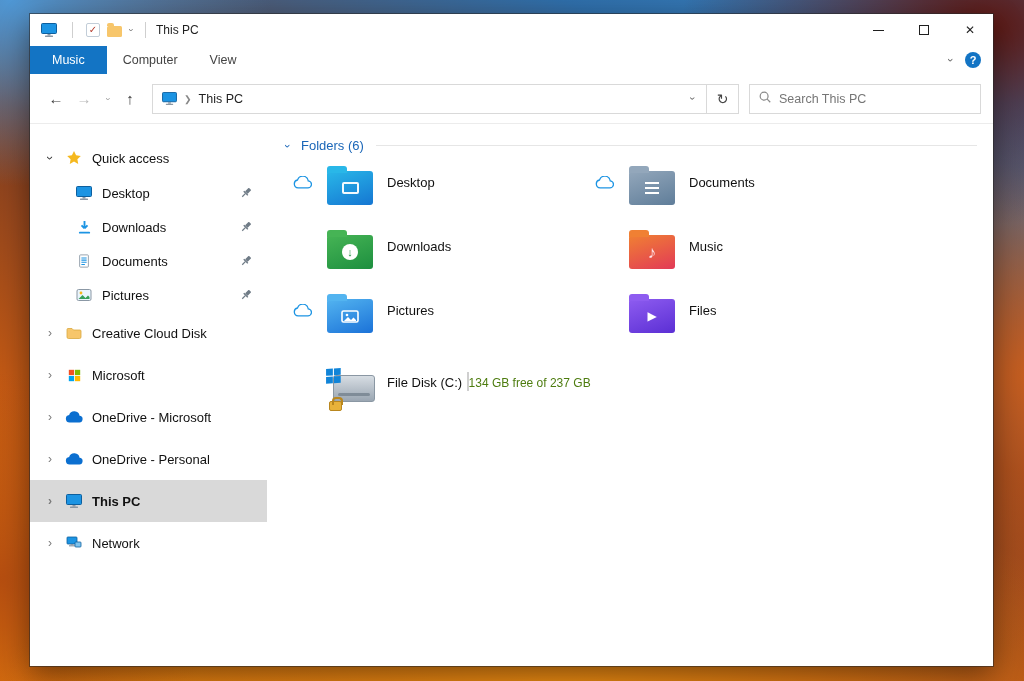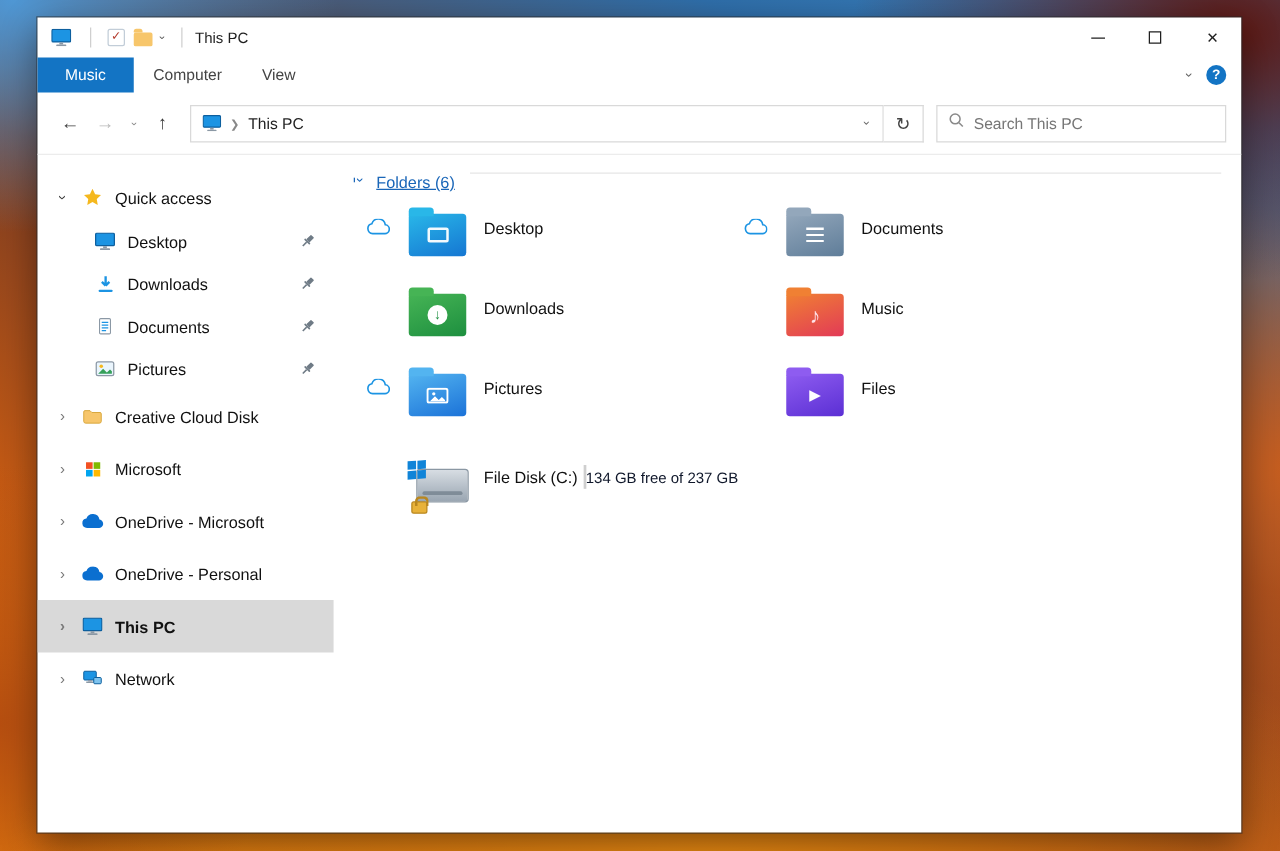--- a/index.html
+++ b/index.html
@@ -75,21 +75,21 @@
   .side-item.child { padding-left: 44px; }
   .side-item.selected { background: #d9d9d9; font-weight: bold; }
   .chev { width: 16px; font-size: 12px; color: #7a7a7a; text-align: center; flex: 0 0 auto; }
   .chev.down { transform: rotate(90deg); color: #333; }
   .side-icon { width: 20px; height: 17px; margin: 0 8px 0 6px; display: flex; align-items: center; justify-content: center; flex: 0 0 auto; }
   .side-item.child .side-icon { margin-left: 0; }
   .pin { margin-left: auto; margin-right: 14px; width: 14px; height: 14px; }
 
   
   .content { flex: 1; padding: 14px 16px 0 14px; position: relative; overflow: hidden; }
-  .group-header { display: flex; align-items: flex-start; font-size: 13px; color: #1a66b8; text-decoration: underline; }
+  .group-header { display: flex; align-items: center; font-size: 13px; color: #1a66b8; }
   .group-header .g-chev { font-size: 11px; transform: rotate(90deg); display: inline-block; color: #1a66b8; width: 14px; text-align: center; }
   .group-header .g-label { margin-left: 6px; white-space: nowrap; }
   .group-header .g-line { flex: 1; height: 1px; background: #e6e6e6; margin-left: 12px; }
   .grid { display: grid; grid-template-columns: 302px 302px; margin-top: 10px; margin-left: 12px; }
   .tile { height: 64px; display: flex; align-items: flex-start; cursor: default; }
   .cloud-slot { width: 34px; padding-top: 12px; flex: 0 0 auto; }
   .tile-icon { width: 46px; height: 34px; border-radius: 3px; position: relative; margin-top: 8px;
                background: linear-gradient(160deg, var(--c1, #999), var(--c2, #666)); flex: 0 0 auto; }
   .tile-icon::before { content: ""; position: absolute; top: -5px; left: 0; width: 20px; height: 7px; border-radius: 3px 3px 0 0; background: var(--c1, #999); }
   .tile-glyph { position: absolute; inset: 0; display: flex; align-items: center; justify-content: center; color: #fff; }
@@ -107,21 +107,21 @@
   .hdd { position: absolute; right: 0; top: 4px; width: 42px; height: 27px; border-radius: 3px;
          background: linear-gradient(180deg, #d7dde3, #9aa6b2); border: 1px solid #8a97a3; }
   .hdd::after { content: ""; position: absolute; left: 4px; right: 4px; bottom: 5px; height: 3px; background: #7f8c98; border-radius: 2px; }
   .win-flag { position: absolute; left: -2px; top: -4px; }
   .padlock { position: absolute; left: 2px; bottom: -2px; width: 13px; height: 10px; background: #e8b23a; border: 1px solid #b9871f; border-radius: 2px; }
   .padlock::before { content: ""; position: absolute; top: -5px; left: 2px; width: 7px; height: 6px; border: 2px solid #b9871f; border-bottom: none; border-radius: 4px 4px 0 0; }
   .drive-info { margin-left: 12px; padding-top: 2px; }
   .drive-name { font-size: 13px; color: #111; }
   .drive-bar { width: 196px; height: 13px; background: #e6e6e6; border: 1px solid #cfcfcf; margin-top: 4px; }
   .drive-fill { height: 100%; background: #26a0da; width: 0; }
-  .drive-free { font-size: 12px; color: #0f172a; margin-top: 4px; }
+  .drive-free { font-size: 12px; color: #4d7c0f; margin-top: 4px; }
 
   
   .statusbar { height: 34px; flex: 0 0 auto; display: flex; align-items: center; padding: 0 10px 0 17px; border-top: 1px solid #f0f0f0; }
   .status-count { font-size: 12px; color: #2b4a77; }
   .view-btns { margin-left: auto; display: flex; gap: 4px; }
   .view-btn { width: 24px; height: 24px; display: flex; align-items: center; justify-content: center; }
   .view-btn.selected { background: #d8d8d8; border: 1px solid #bdbdbd; }
 </style>
 </head>
 <body>

